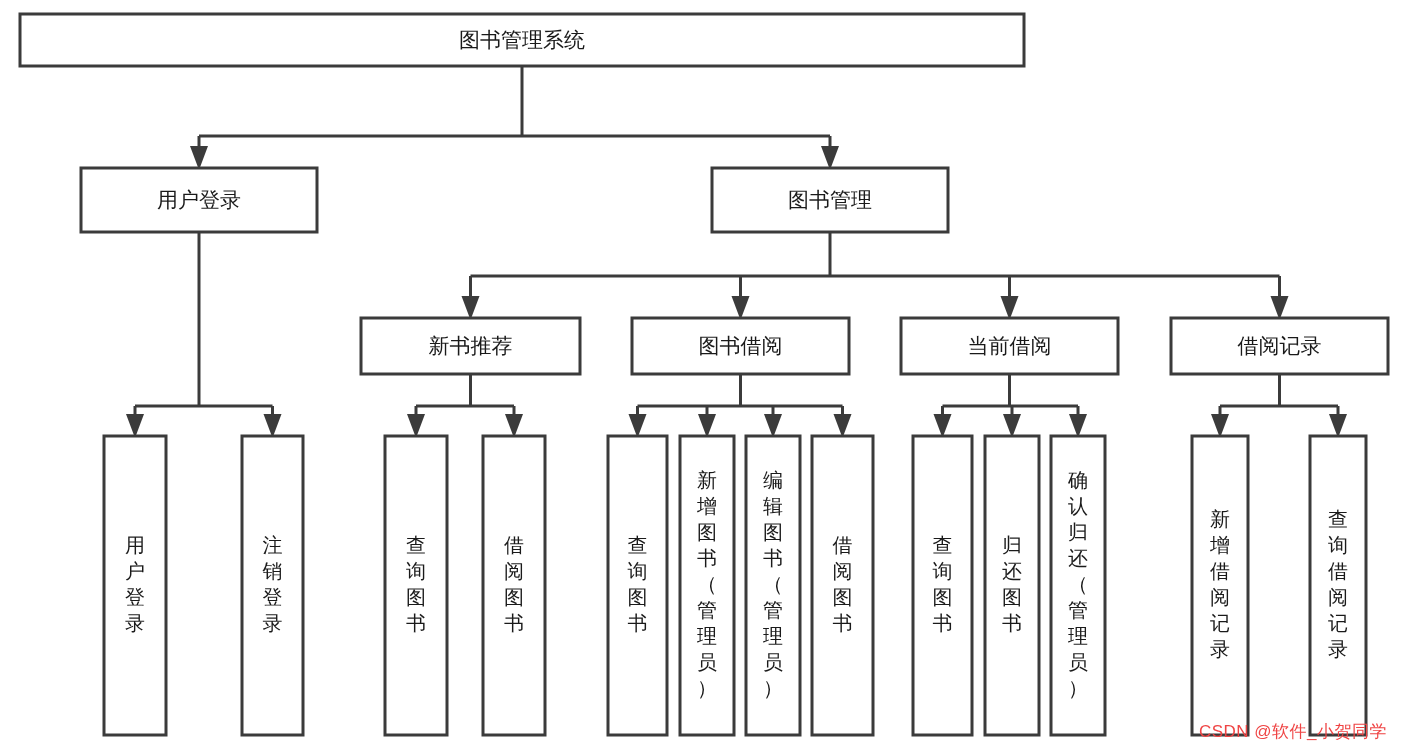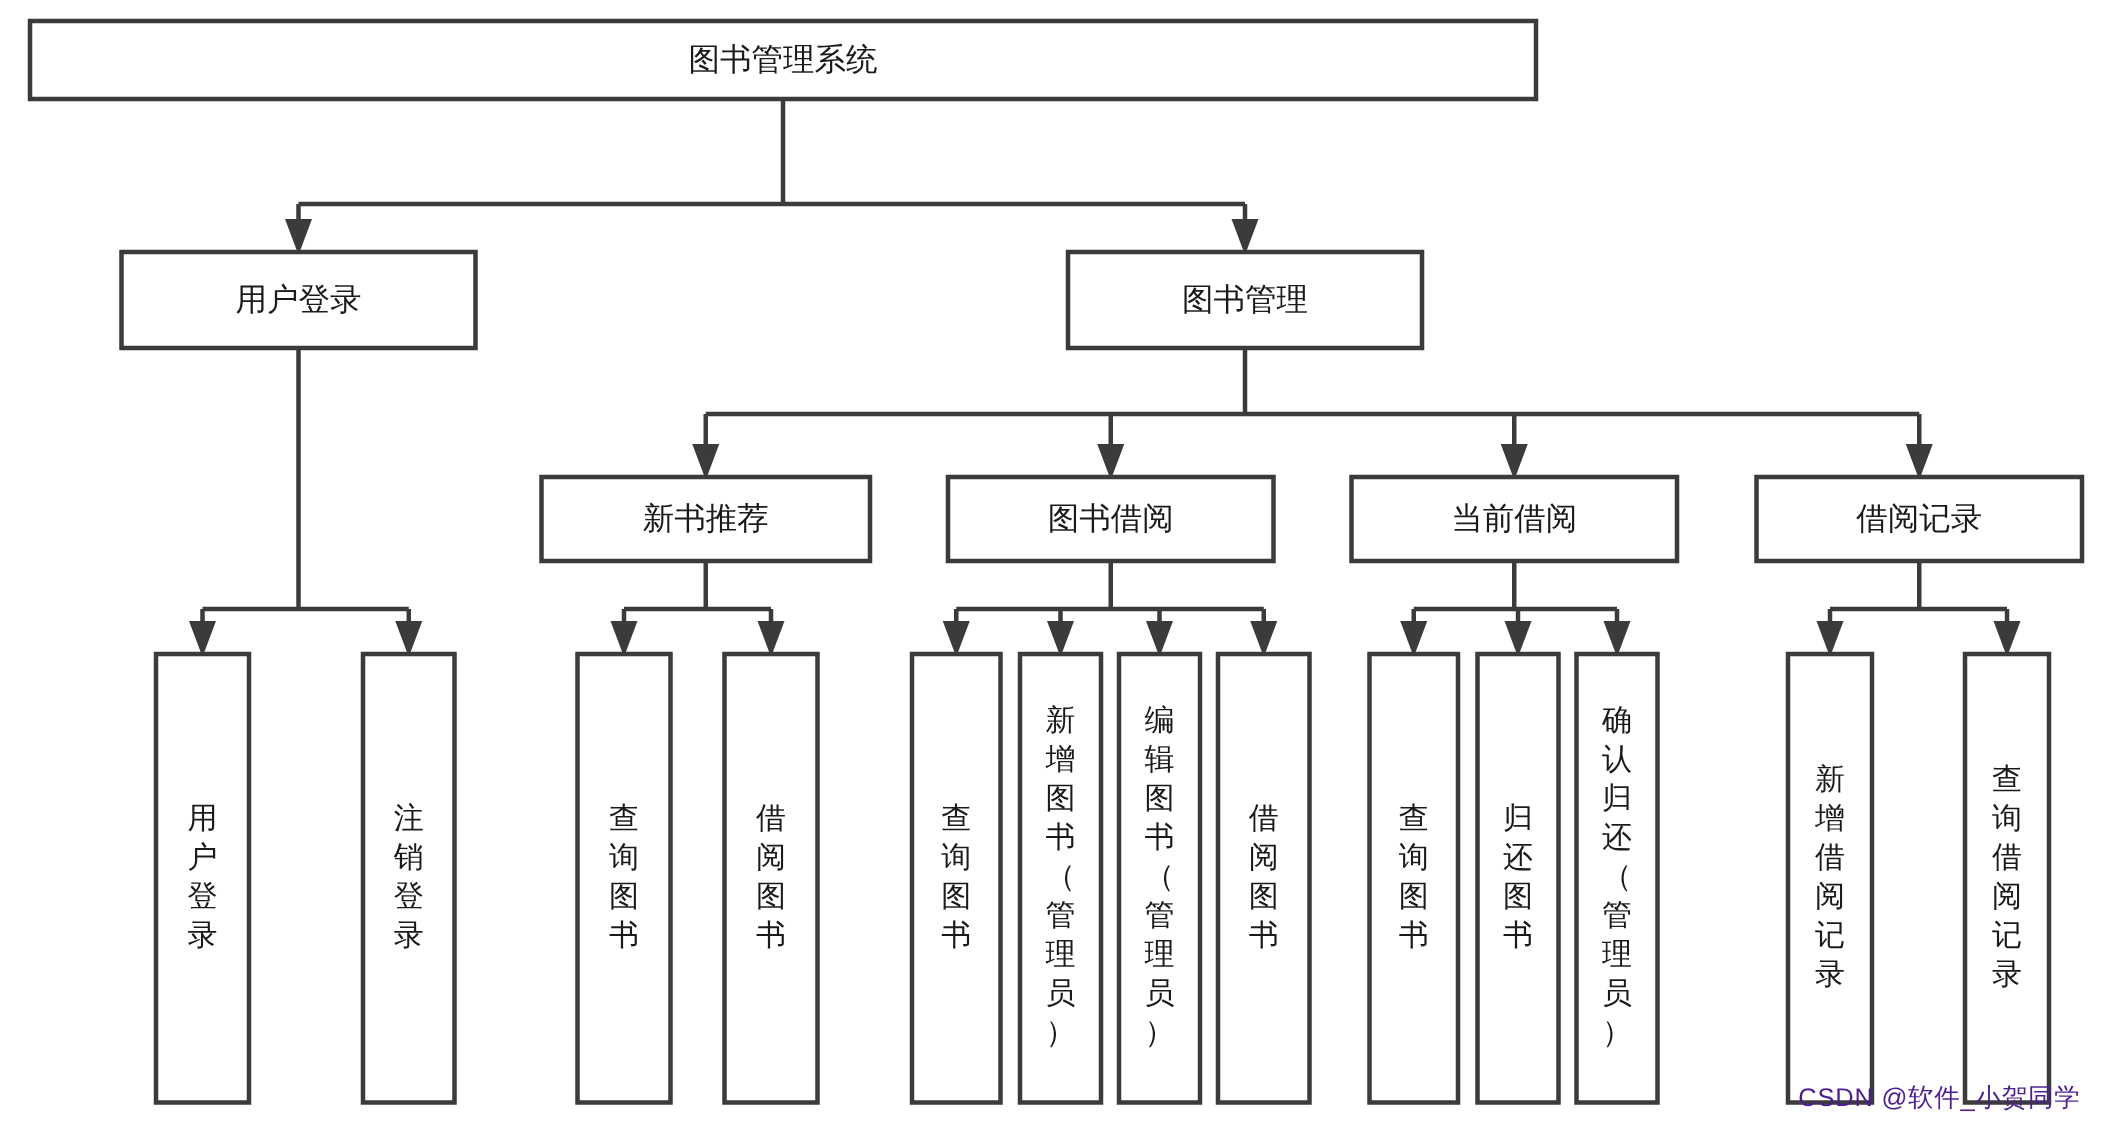--- a/index.html
+++ b/index.html
@@ -16,21 +16,21 @@
     font-family:"Liberation Sans","DejaVu Sans",sans-serif;
     fill:#1a1a1a;font-size:21px;text-anchor:middle;dominant-baseline:middle;
   }
   .node-label-vert{
     font-family:"Liberation Sans","DejaVu Sans",sans-serif;
     fill:#1a1a1a;font-size:20px;text-anchor:middle;
   }
   .watermark{
     position:absolute;right:8px;bottom:4px;
     font-family:"Liberation Sans","DejaVu Sans",sans-serif;
-    font-size:17px;color:#4c1d95;white-space:nowrap;letter-spacing:.5px;
+    font-size:17px;color:#ef4444;white-space:nowrap;letter-spacing:.5px;
     pointer-events:none;
   }
 </style>
 </head>
 <body>
 
 <div id="stage">
   <svg id="diagram" viewBox="0 0 1405 747">
     <g id="connectors-layer">
         <g>

